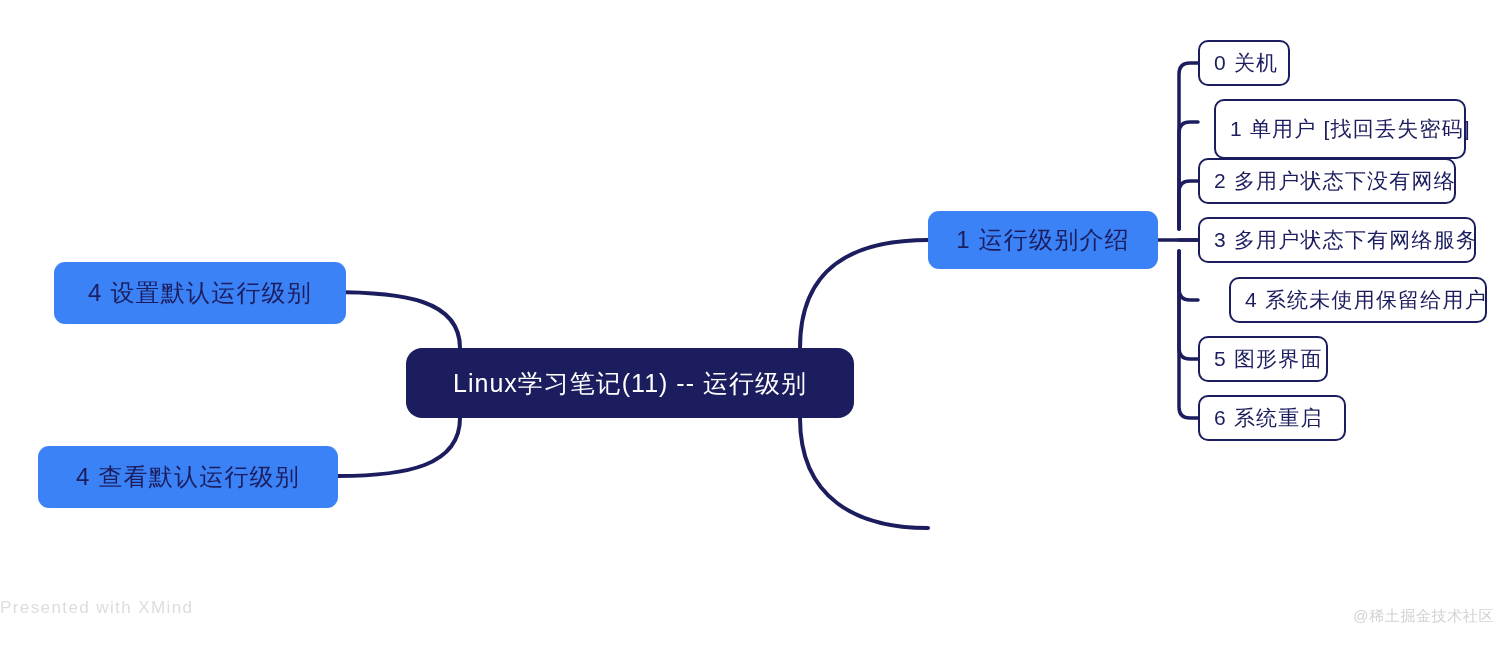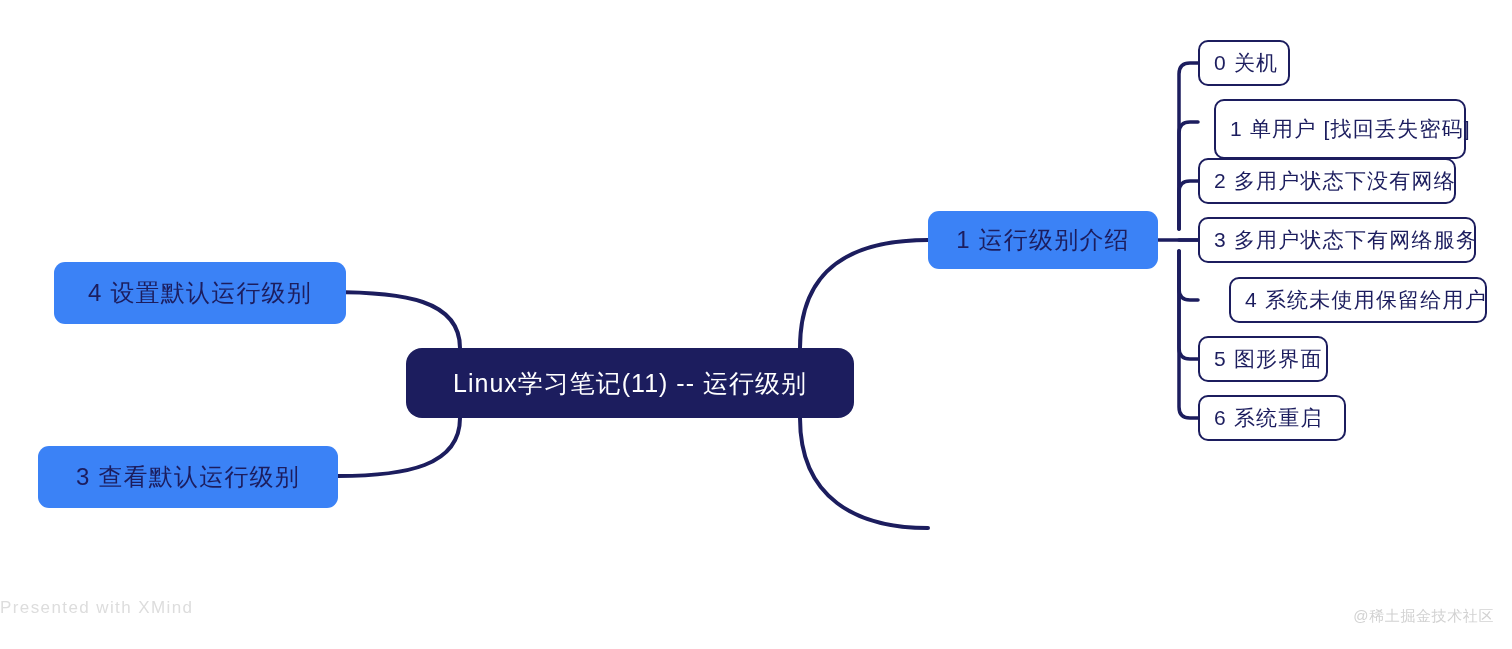--- a/index.html
+++ b/index.html
@@ -109,21 +109,21 @@
 
   <div class="node node-root" style="left:406px; top:348px; width:448px; height:70px;">
     <span>Linux学习笔记(11) -- 运行级别</span>
   </div>
 
   <div class="node node-main" style="left:38px; top:262px; width:292px; height:62px;margin-left:16px;">
     <span>4 设置默认运行级别</span>
   </div>
 
   <div class="node node-main" style="left:38px; top:446px; width:300px; height:62px;">
-    <span>3 查看默认运行级别</span>
+    <span>4 查看默认运行级别</span>
   </div>
 
   <div class="node node-main" style="left:928px; top:211px; width:230px; height:58px;">
     <span>1 运行级别介绍</span>
   </div>
 
 
   <div class="node node-leaf" style="left:1198px; top:40px; width:92px; height:46px;">
     <span>0 关机</span>
   </div>

